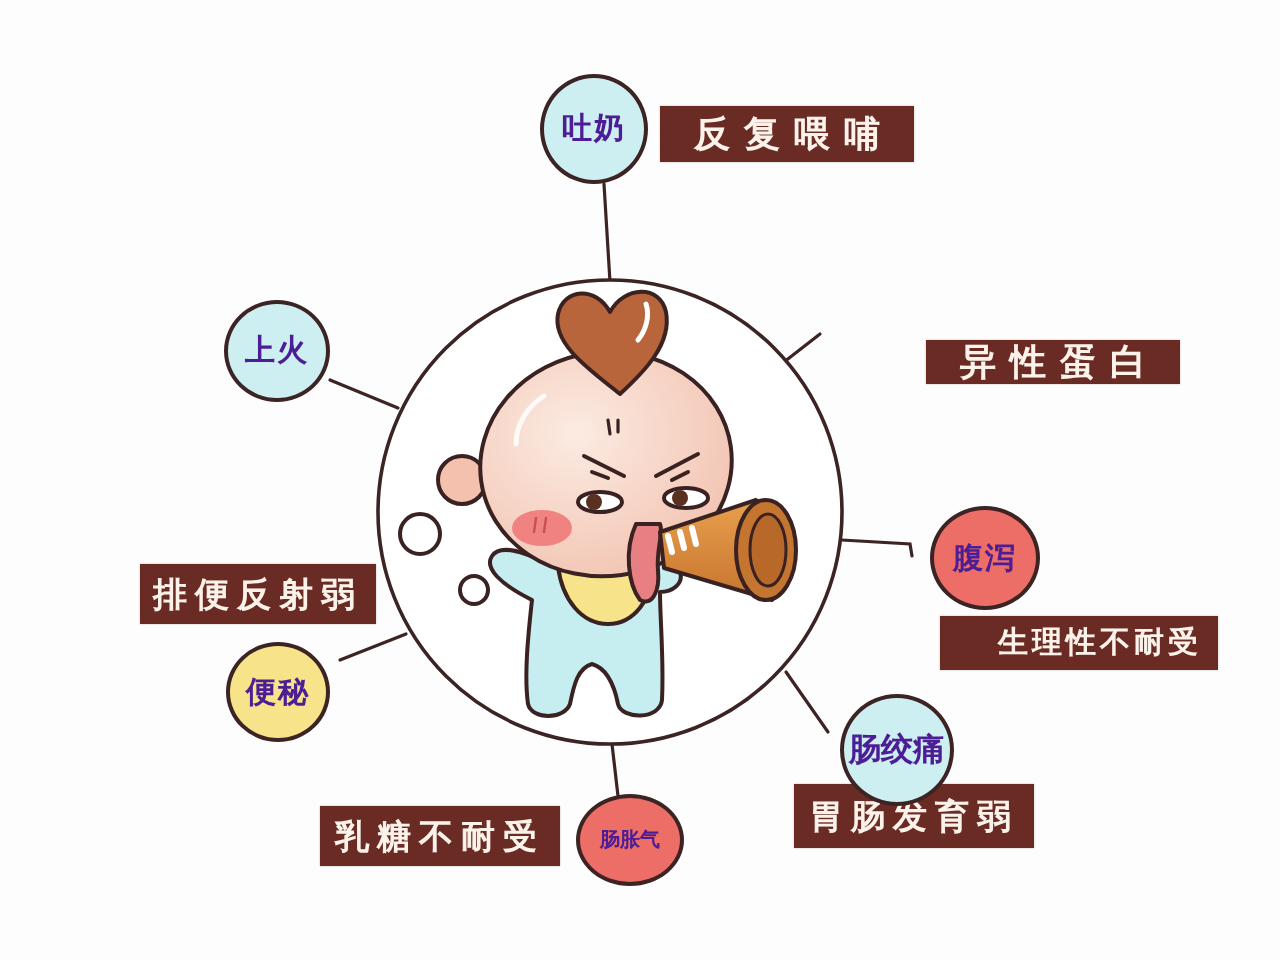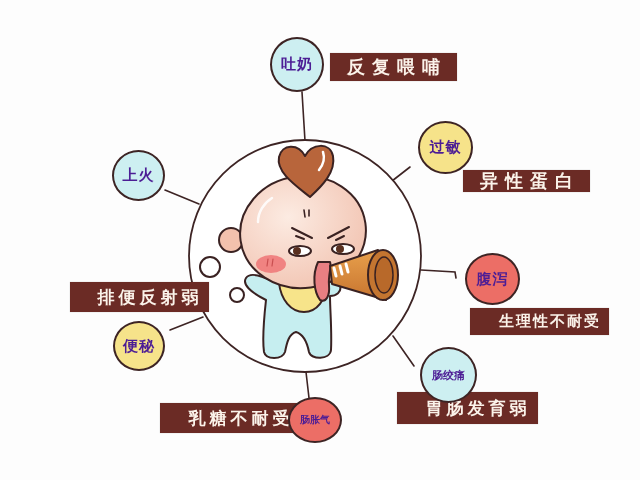--- a/index.html
+++ b/index.html
@@ -14,34 +14,34 @@
   .label {
     position: absolute;
     background: #6b2b25;
     color: #fbf3ea;
     font-weight: bold;
     display: flex; align-items: center; justify-content: center;
     white-space: nowrap;
     box-shadow: 0 0 1px rgba(0,0,0,.25);
   }
   .label.l4 { font-size: 18px; letter-spacing: 7px; padding-left: 7px; }
-  .label.l5 { font-size: 17px; letter-spacing: 4px; padding-left: 21px; }
+  .label.l5 { font-size: 17px; letter-spacing: 4px; padding-left: 0; }
   .label.l6 { font-size: 15px; letter-spacing: 2px; padding-left: 2px; }
   .node {
     position: absolute;
     border-radius: 50%;
     border: 2.5px solid #3d2424;
     box-sizing: border-box;
     display: flex; align-items: center; justify-content: center;
     color: #4c1d95;
     font-weight: bold;
     white-space: nowrap;
   }
   .node.n2 { font-size: 15px; letter-spacing: 1px; }
-  .node.n3 { font-size: 11px; }
+  .node.n3 { font-size: 16px; }
   .node.small { font-size: 10px; }
 </style>
 </head>
 <body>
 
 <div id="canvas">
 
   <svg id="art" viewBox="0 0 640 480">
     <defs>
       <radialGradient id="skin" cx="40%" cy="35%" r="70%">
@@ -113,23 +113,20 @@
   <div class="label l5" style="left:397px;top:392px;width:120px;height:32px;">胃肠发育弱</div>
   <div class="label l5" style="left:160px;top:403px;width:120px;height:30px;">乳糖不耐受</div>
   <div class="label l5" style="left:70px;top:282px;width:118px;height:30px;">排便反射弱</div>
 
   <div class="node n2" style="left: 270px; top: 37px; width: 54px; height: 55px; background-color: rgb(205, 239, 241);">
     <span>吐奶</span>
   </div>
   <div class="node n2" style="left: 112px; top: 150px; width: 53px; height: 51px; background-color: rgb(205, 239, 241);">
     <span>上火</span>
   </div>
-  <div class="node n2" style="left: 418px; top: 121px; width: 55px; height: 53px; background-color: rgb(246, 227, 138);">
-    <span>过敏</span>
-  </div>
   <div class="node n2" style="left: 465px; top: 253px; width: 55px; height: 52px; background-color: rgb(236, 110, 102);">
     <span>腹泻</span>
   </div>
   <div class="node n3" style="left: 420px; top: 347px; width: 57px; height: 56px; background-color: rgb(205, 239, 241);">
     <span>肠绞痛</span>
   </div>
   <div class="node small" style="left: 288px; top: 397px; width: 54px; height: 46px; background-color: rgb(236, 110, 102);">
     <span>肠胀气</span>
   </div>
   <div class="node n2" style="left: 113px; top: 321px; width: 52px; height: 50px; background-color: rgb(246, 227, 138);">

